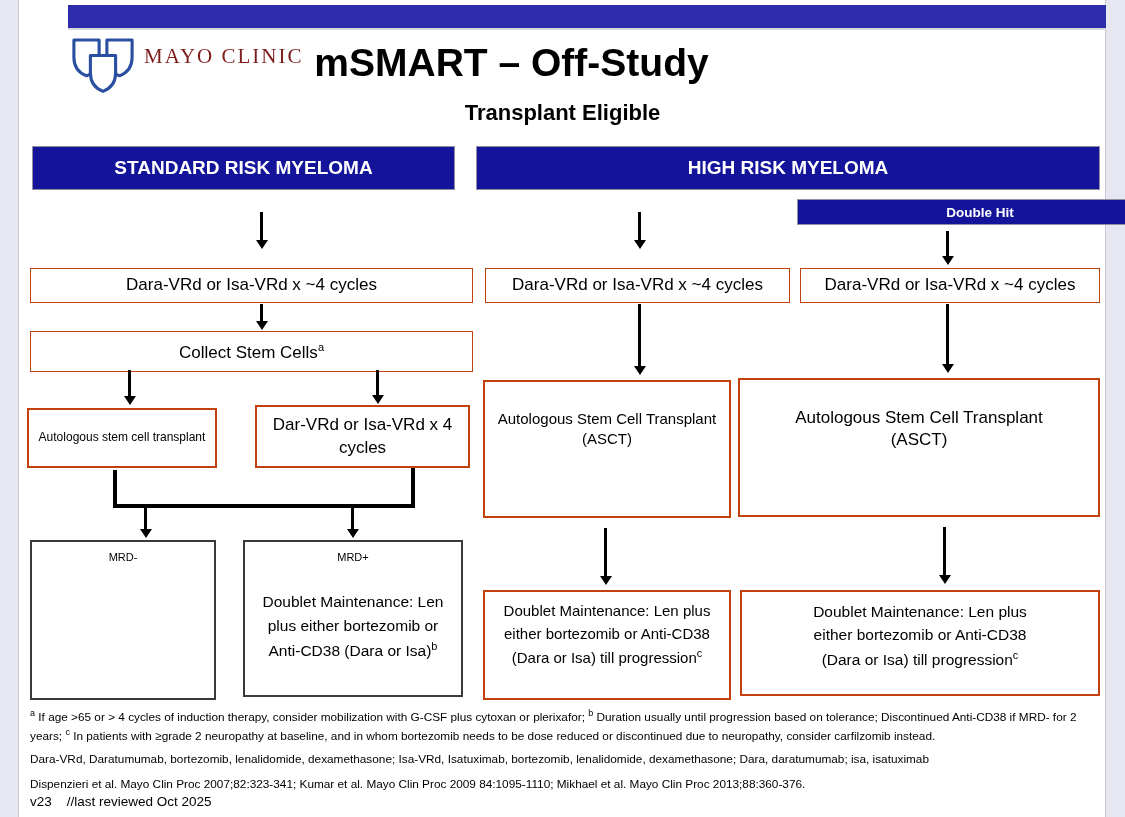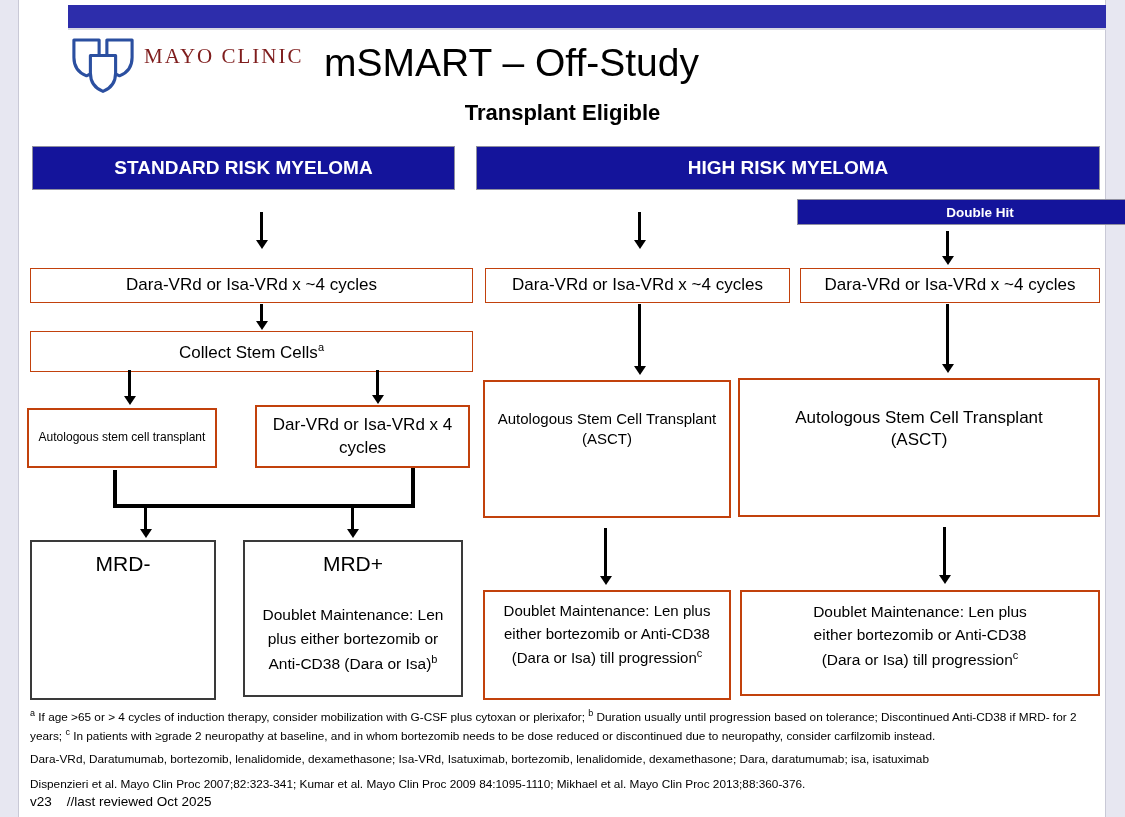--- a/index.html
+++ b/index.html
@@ -18,21 +18,21 @@
     background:var(--top-bar,#2d2dab);border-bottom:2px solid #d8d8e2;
   }
   .logo{position:absolute;left:71px;top:37px;}
   .brand{
     position:absolute;left:144px;top:44px;
     font-family:"Liberation Serif", serif;font-size:21px;letter-spacing:2px;
     color:#7f1d1d;
   }
   .title{
     position:absolute;left:0;top:41px;width:1023px;text-align:center;
-    font-size:39px;font-weight:normal;letter-spacing:0px;
+    font-size:39px;font-weight:bold;letter-spacing:0px;
   }
   .subtitle{
     position:absolute;left:0;top:100px;width:1125px;text-align:center;
     font-size:22px;font-weight:bold;
   }
   .bar{
     position:absolute;background:var(--risk-header-bg,#14149b);color:#ffffff;
     font-weight:bold;display:flex;align-items:center;justify-content:center;
     border:1px solid #8f8fa0;box-sizing:border-box;text-align:center;
   }
@@ -46,21 +46,21 @@
   }
   #ind1{left:30px;top:268px;width:443px;height:35px;font-size:17px;border-width:1.5px;}
   #ind2{left:485px;top:268px;width:305px;height:35px;font-size:17px;border-width:1.5px;}
   #ind3{left:800px;top:268px;width:300px;height:35px;font-size:17px;border-width:1.5px;}
   #collect{left:30px;top:331px;width:443px;height:41px;font-size:17px;border-width:1.5px;}
   #asct-small{left:27px;top:408px;width:190px;height:60px;font-size:12px;}
   #cycles4{left:255px;top:405px;width:215px;height:63px;font-size:17px;}
   #cycles4 .inner{max-width:195px;}
   #mrd-neg{left:30px;top:540px;width:186px;height:160px;justify-content:flex-start;border-color:#3a3a3a;}
   #mrd-pos{left:243px;top:540px;width:220px;height:157px;justify-content:flex-start;border-color:#3a3a3a;}
-  .mrd-title{margin-top:8px;font-size:21px;}
+  .mrd-title{margin-top:8px;font-size:11px;}
   .mrd-body{margin-top:26px;font-size:15.5px;line-height:1.55;}
   #mrd-neg .mrd-body{max-width:176px;}
   #mrd-pos .mrd-body{max-width:185px;}
   #asct-high-left{left:483px;top:380px;width:248px;height:138px;font-size:15px;justify-content:flex-start;padding-top:27px;}
   #asct-high-left .inner{max-width:242px;}
   #asct-high-right{left:738px;top:378px;width:362px;height:139px;font-size:17px;justify-content:flex-start;padding-top:27px;}
   #asct-high-right .inner{max-width:300px;}
   #dbl-left{left:483px;top:590px;width:248px;height:110px;font-size:15px;justify-content:flex-start;padding-top:8px;line-height:1.5;}
   #dbl-left .inner{max-width:240px;}
   #dbl-right{left:740px;top:590px;width:360px;height:106px;font-size:15.5px;justify-content:flex-start;padding-top:8px;line-height:1.5;}

